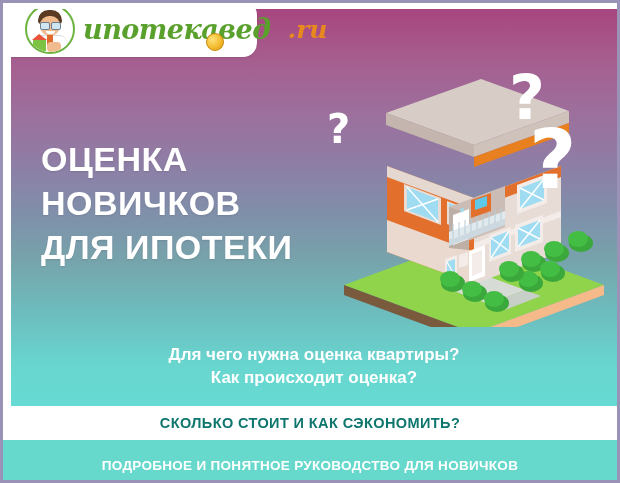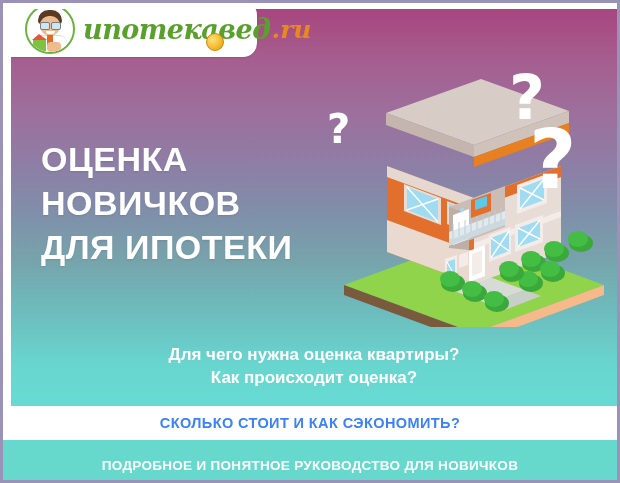--- a/index.html
+++ b/index.html
@@ -119,21 +119,21 @@
     white-space: nowrap;
     position: relative;
   }
   #logo-tld {
     font-family: "DejaVu Serif", serif;
     font-style: italic;
     font-weight: bold;
     font-size: 25px;
     color: #e8891f;
     position: relative;
-    margin-left: 1px;
+    margin-left: 17px;
   }
   #logo-coin {
     position: absolute;
     left: 205px;
     top: 32px;
     width: 16px;
     height: 16px;
     border-radius: 50%;
     background: radial-gradient(circle at 35% 35%, #ffe27a 0%, #f2b829 60%, #d79512 100%);
     border: 1px solid #c9890d;
@@ -173,21 +173,21 @@
     left: 0;
     top: 403px;
     width: 614px;
     height: 34px;
     background: #ffffff;
     display: flex;
     align-items: center;
     justify-content: center;
   }
   #teal-line span {
-    color: #3b82f6;
+    color: #0f766e;
     font-size: 14.5px;
     font-weight: bold;
     letter-spacing: 0.4px;
   }
 
   
   #footer-bar {
     position: absolute;
     left: 0;
     top: 437px;

